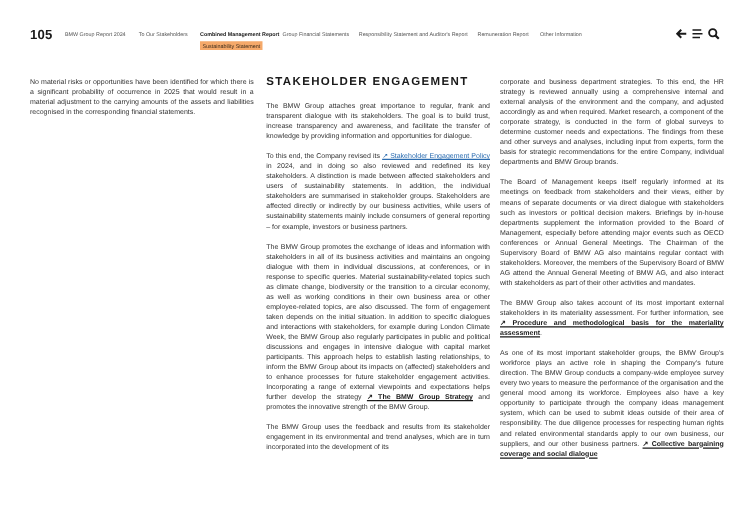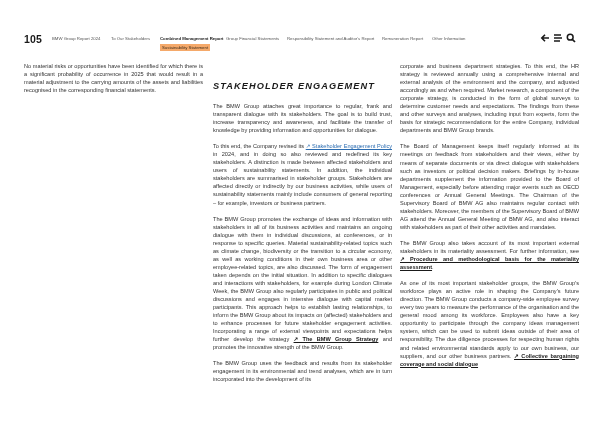--- a/index.html
+++ b/index.html
@@ -1,31 +1,31 @@
 <!DOCTYPE html>
 <html><head>
   <meta charset="utf-8">
   <style>
     * { box-sizing: border-box; margin: 0; padding: 0; }
     html, body { width: 600px; height: 424px; background: #ffffff; overflow: hidden; }
     body { font-family: "Liberation Sans", sans-serif; color: #262626; position: relative; }
 
-    .header { position: absolute; left: 0; top: 11px; width: 496px; height: 48px; }
+    .header { position: absolute; left: 0; top: 0; width: 496px; height: 48px; }
     .page-num { position: absolute; left: 24px; top: 22px; font-size: 10.5px; font-weight: bold; color: #1a1a1a; letter-spacing: 0.2px; }
     .nav { position: absolute; top: 25px; font-size: 4.3px; color: #555; white-space: nowrap; }
     .nav.active { font-weight: bold; color: #1a1a1a; }
     .sub-badge { position: absolute; left: 160px; top: 33px; font-size: 4.3px; background: #f5a96a; color: #3a2a1a; padding: 1px 2px; white-space: nowrap; }
     .ico { position: absolute; top: 22px; width: 10px; height: 10px; }
 
     .col { position: absolute; top: 62px; font-size: 5.6px; line-height: 8.05px; color: #333; text-align: justify; }
     .col p { margin-bottom: 8px; }
     .col1 { left: 24px; width: 179px; }
     .col2 { left: 213px; width: 179px; top: 60px; }
     .col3 { left: 400px; width: 179px; }
-    h2 { font-size: 9.2px; font-weight: bold; letter-spacing: 1.1px; color: #1a1a1a; margin-top: 21px; margin-bottom: 11px; line-height: 10px; font-style: italic; }
+    h2 { font-size: 9.2px; font-weight: bold; letter-spacing: 1.1px; color: #1a1a1a; margin-top: 0; margin-bottom: 11px; line-height: 10px; }
     .lnk-bold { text-decoration: underline; color: #1a1a1a; font-weight: bold; }
     .lnk-blue { text-decoration: underline; color: #2b6cb0; }
   </style>
 </head>
 <body>
 
 <div class="header">
   <div class="page-num">105</div>
   <a class="nav" style="left:52px">BMW Group Report 2024</a>
   <a class="nav" style="left:111px">To Our Stakeholders</a>

